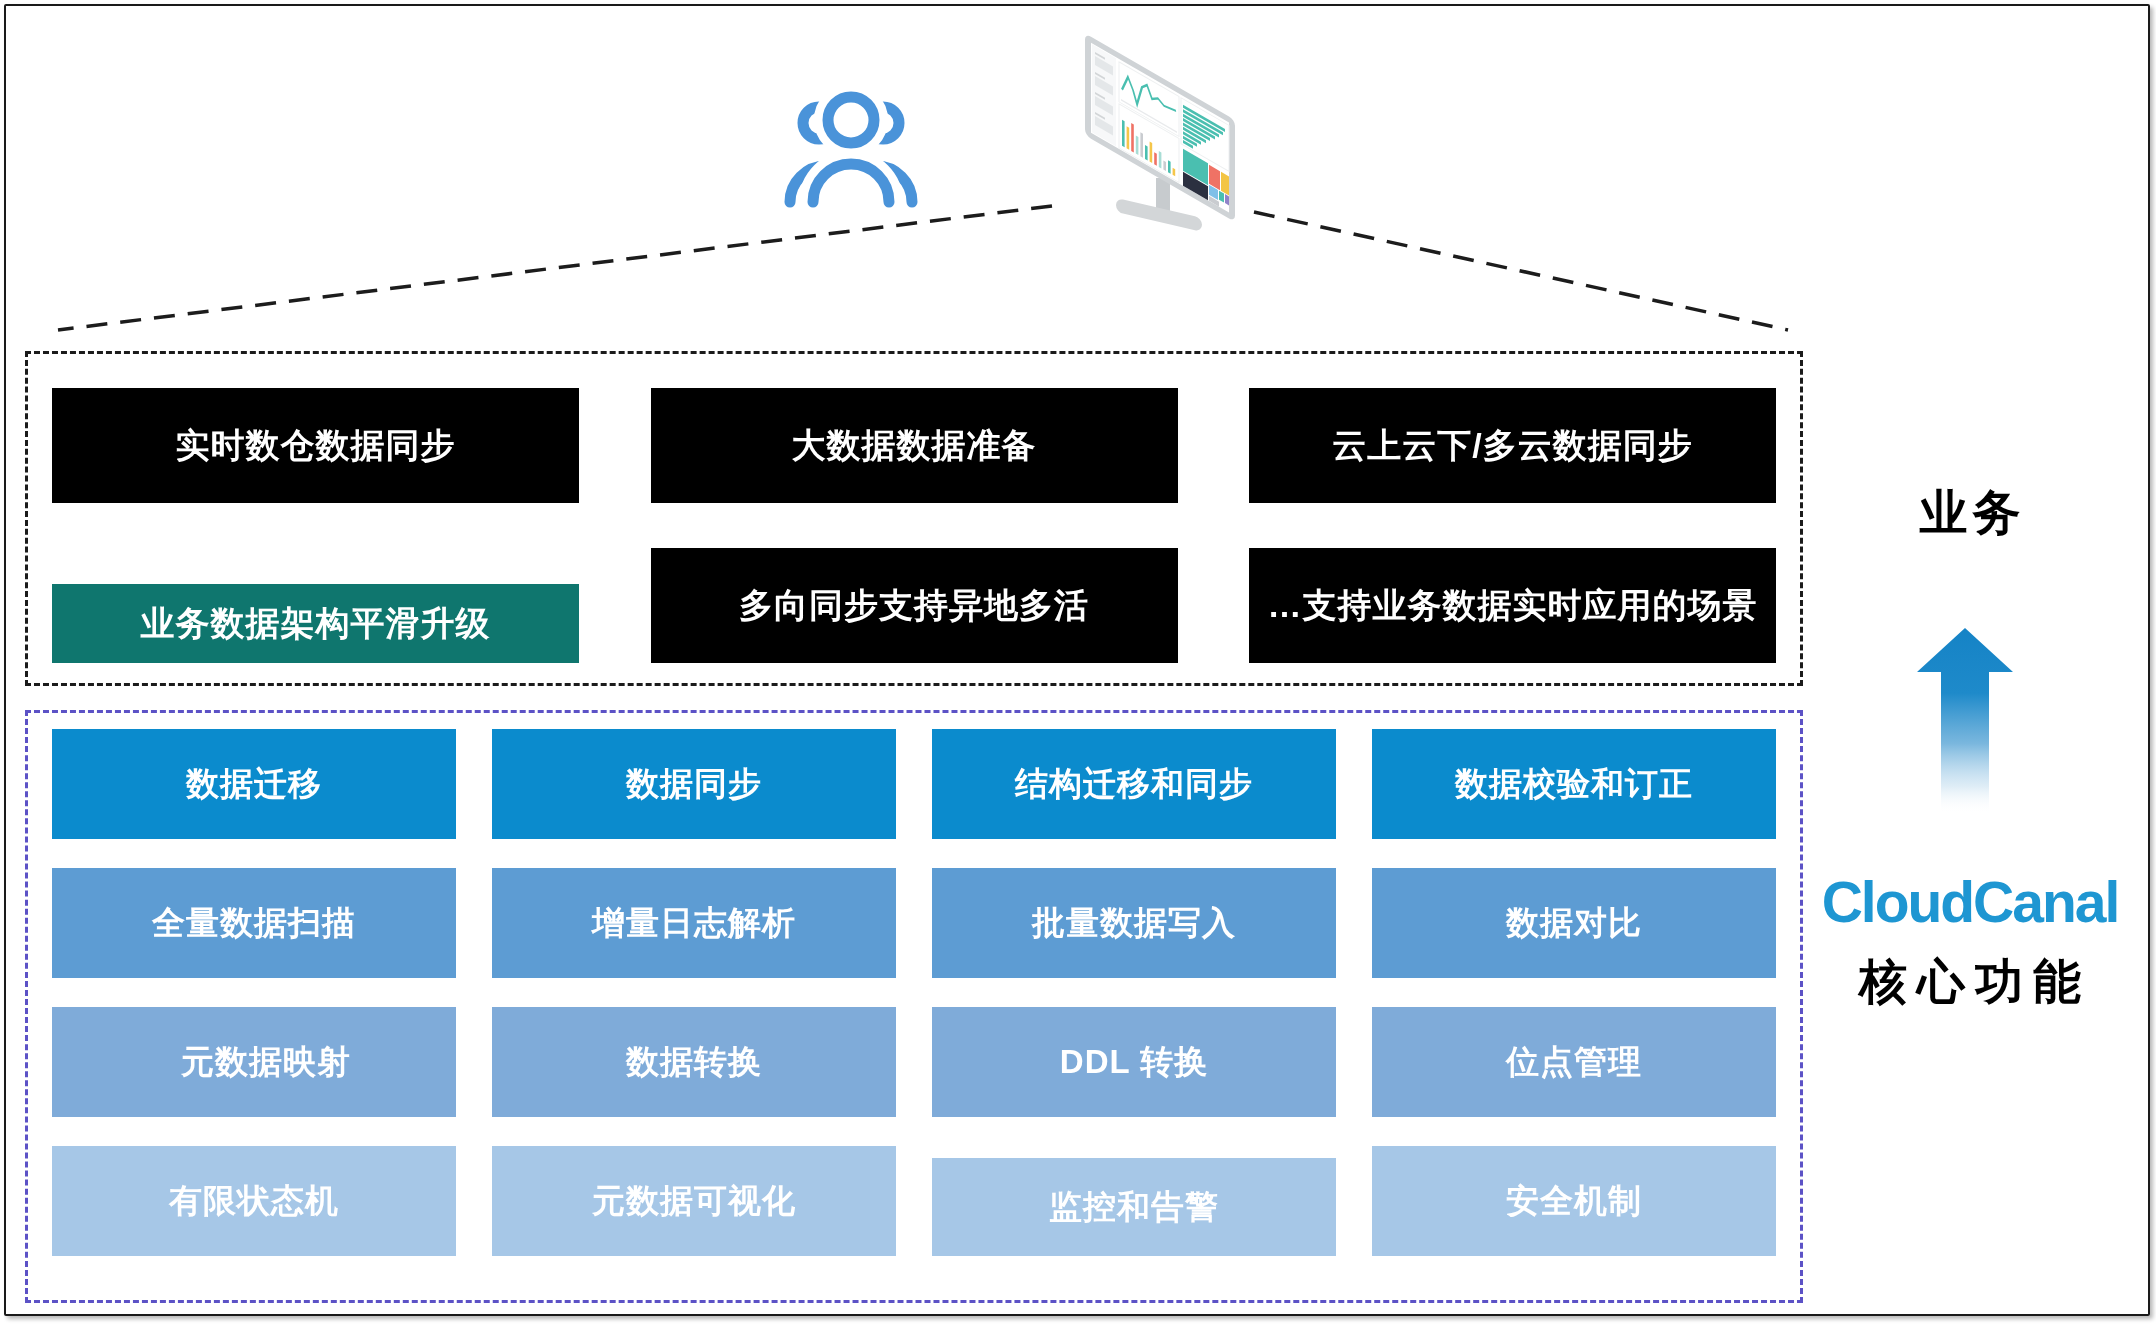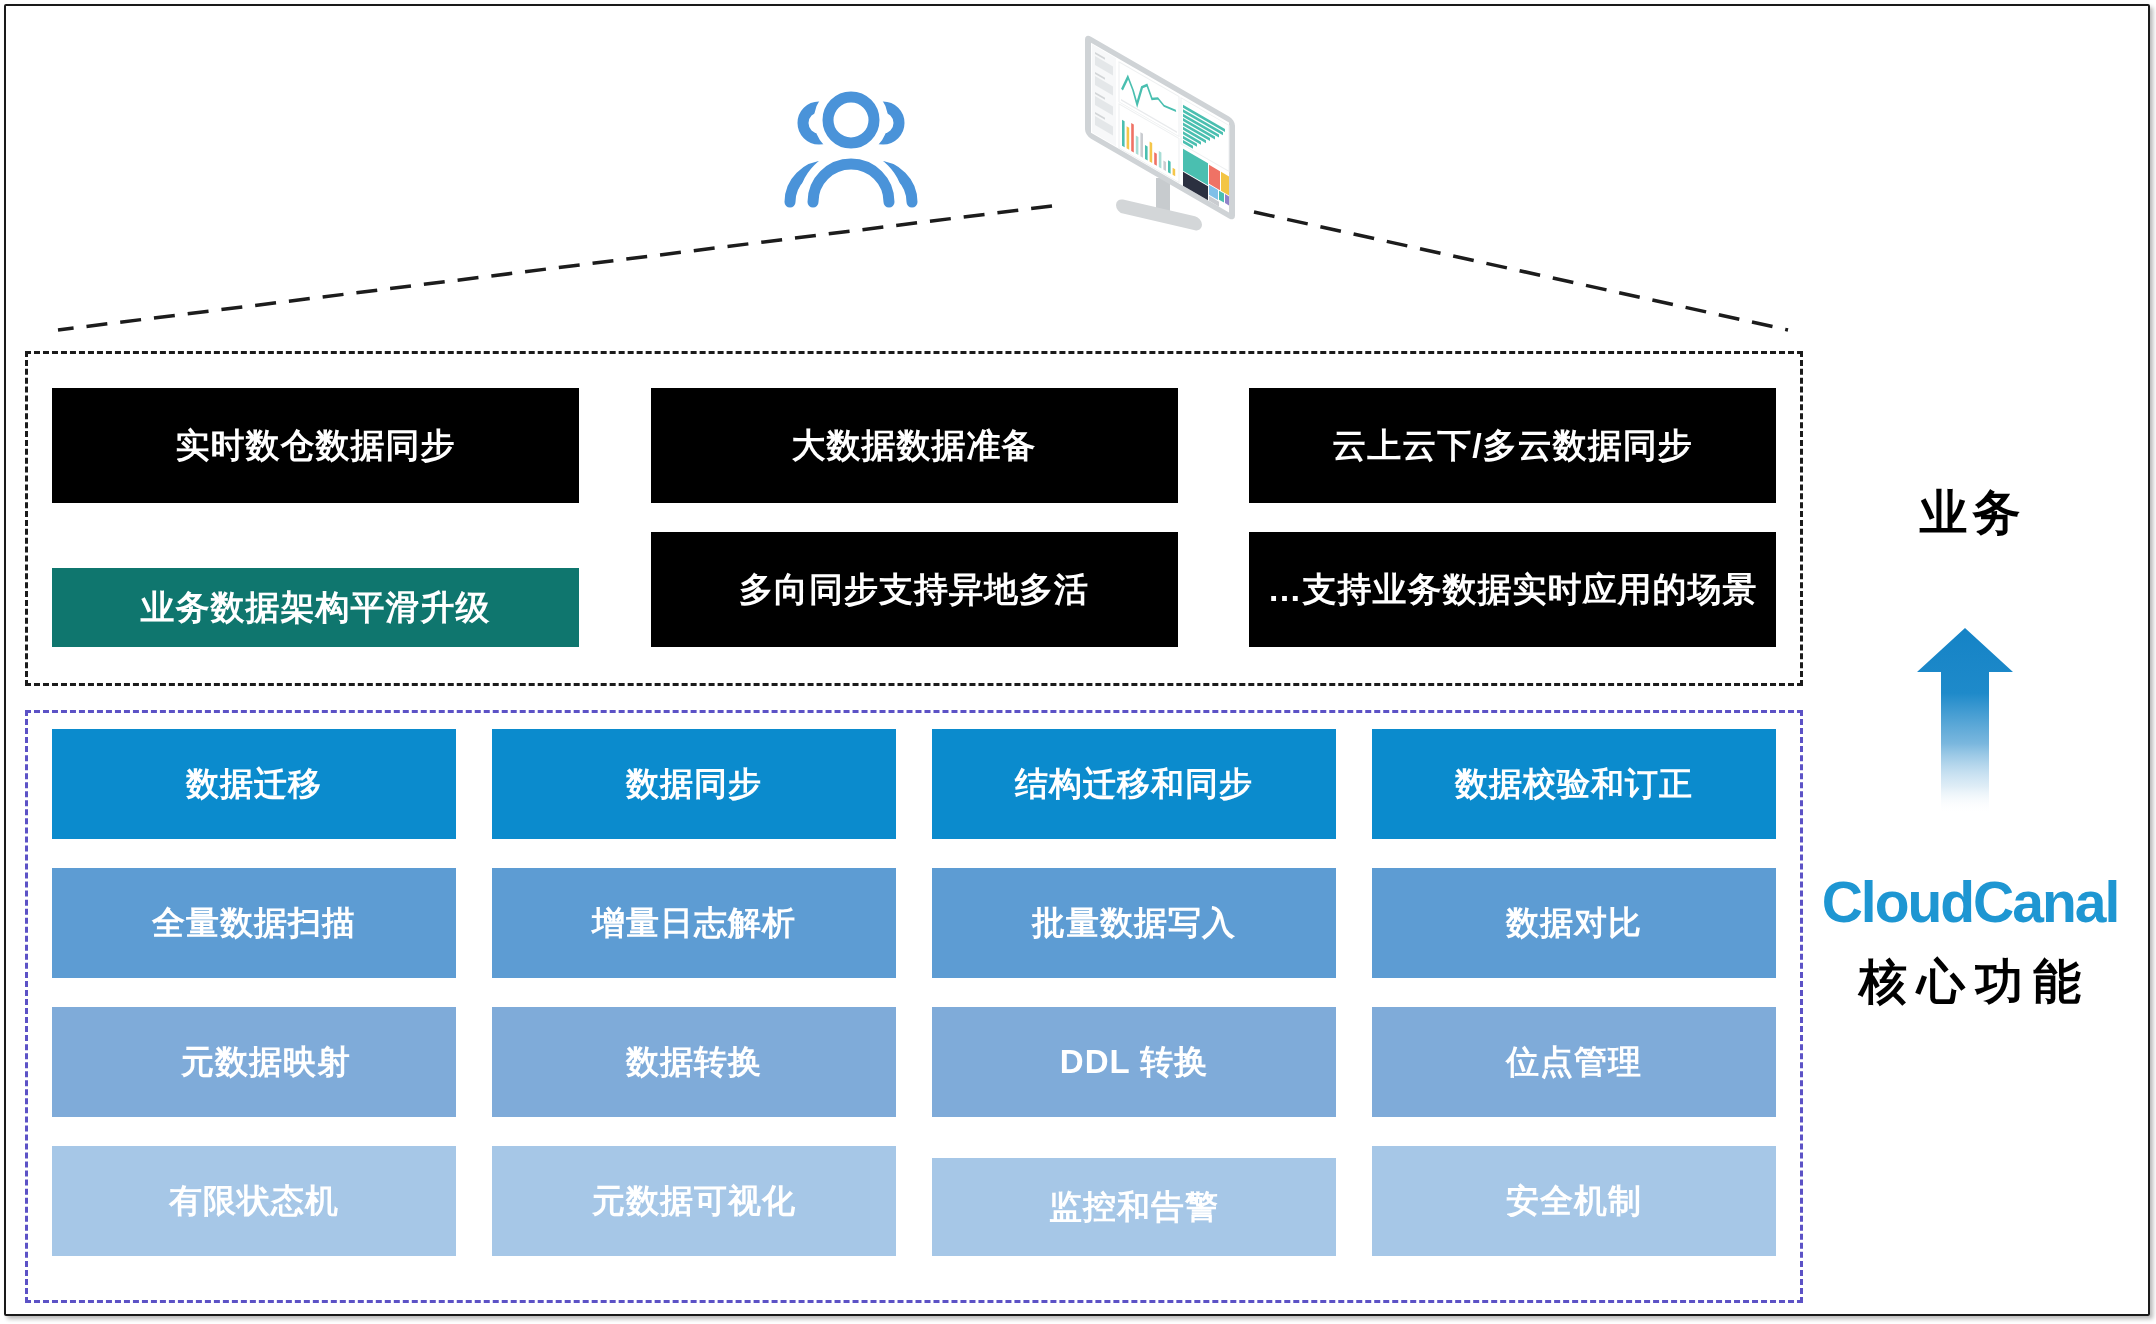--- a/index.html
+++ b/index.html
@@ -8,21 +8,21 @@
   #frame{position:absolute;left:4px;top:4px;right:6px;bottom:8px;border:2px solid #1a1a1a;
          border-radius:2px;box-shadow:3px 3px 4px rgba(0,0,0,.28);pointer-events:none;}
 
   
   #connectors{position:absolute;left:0;top:0;width:2156px;height:1324px;}
 
   
   #scenario-box{position:absolute;left:25px;top:351px;width:1778px;height:335px;
     border:3px dashed #1b1b1b;box-sizing:border-box;
     display:grid;grid-template-columns:repeat(3,527px);grid-template-rows:repeat(2,115px);
-    justify-content:space-between;align-content:start;row-gap:29px;padding:34px 24px 20px 24px;}
+    justify-content:space-between;align-content:start;row-gap:45px;padding:34px 24px 20px 24px;}
   .scenario-btn{display:flex;align-items:center;justify-content:center;
     color:#fff;font-size:34px;font-weight:700;letter-spacing:1px;white-space:nowrap;}
 
   
   #core-box{position:absolute;left:25px;top:710px;width:1778px;height:593px;
     border:3px dashed #5c52c6;box-sizing:border-box;
     display:grid;grid-template-columns:repeat(4,404px);grid-template-rows:repeat(4,110px);
     justify-content:space-between;align-content:start;row-gap:29px;padding:16px 24px;}
   .core-btn{display:flex;align-items:center;justify-content:center;
     color:#fff;font-size:33px;font-weight:700;letter-spacing:1px;white-space:nowrap;}

